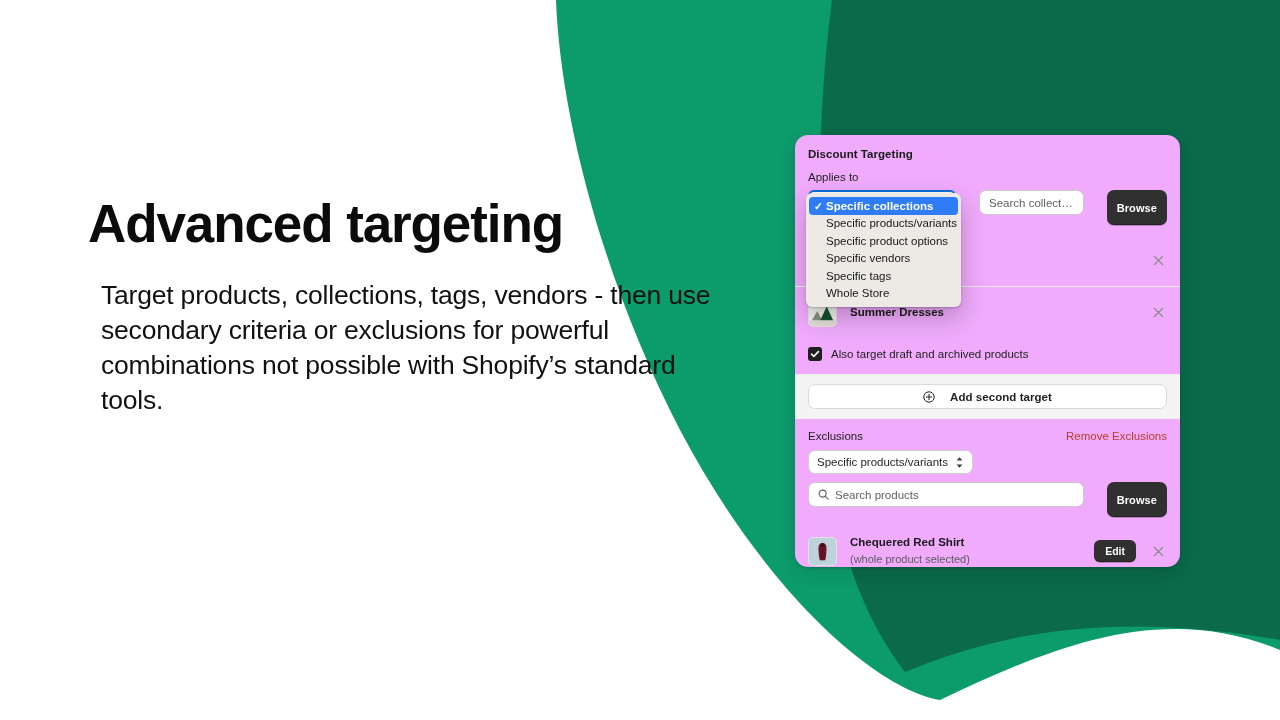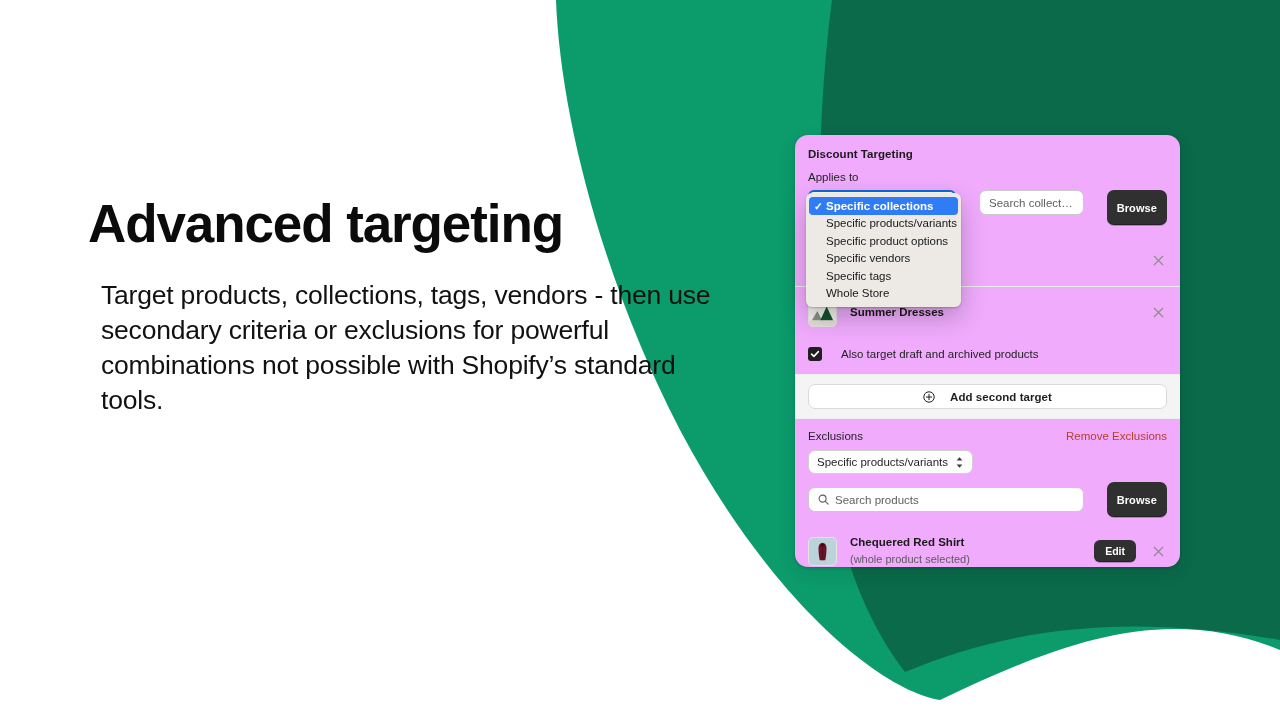--- a/index.html
+++ b/index.html
@@ -175,21 +175,21 @@
     width:18px; height:18px;
     display:flex; align-items:center; justify-content:center;
     cursor:pointer;
     color:#8a8a8a;
   }
 
   
   .check-row {
     display:flex;
     align-items:center;
-    gap:19px;
+    gap:9px;
     padding:0 13px;
     height:28px;
     margin-top:2px;
   }
   .checkbox {
     flex:0 0 auto;
     width:14px; height:14px;
     border-radius:3px;
     background:#1f1f1f;
     display:flex; align-items:center; justify-content:center;
@@ -244,21 +244,21 @@
     border:1px solid #cfcfcf;
     border-radius:7px;
     background:#fff;
     padding:0 8px;
     font-size:11.5px;
     color:#1f1f1f;
     cursor:pointer;
   }
   .excl-search-row {
     display:flex;
-    align-items:center;
+    align-items:flex-start;
     gap:23px;
     margin-top:8px;
   }
 
   
   .dropdown {
     position:absolute;
     left:806px; top:193px;
     width:155px;
     background:#edeae5;

